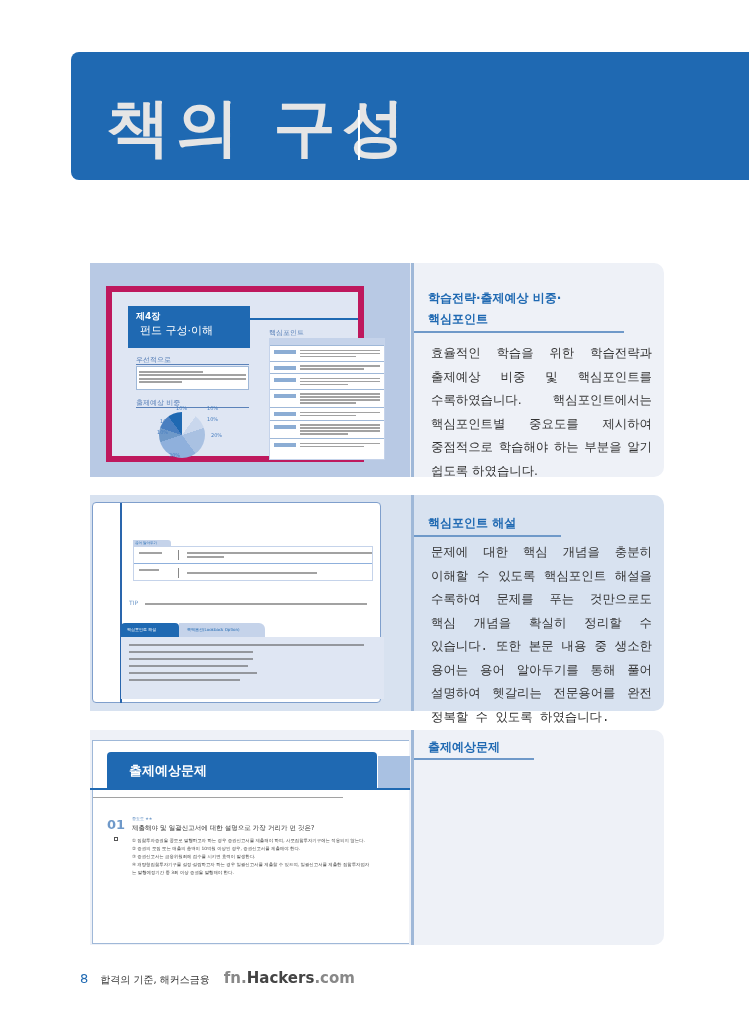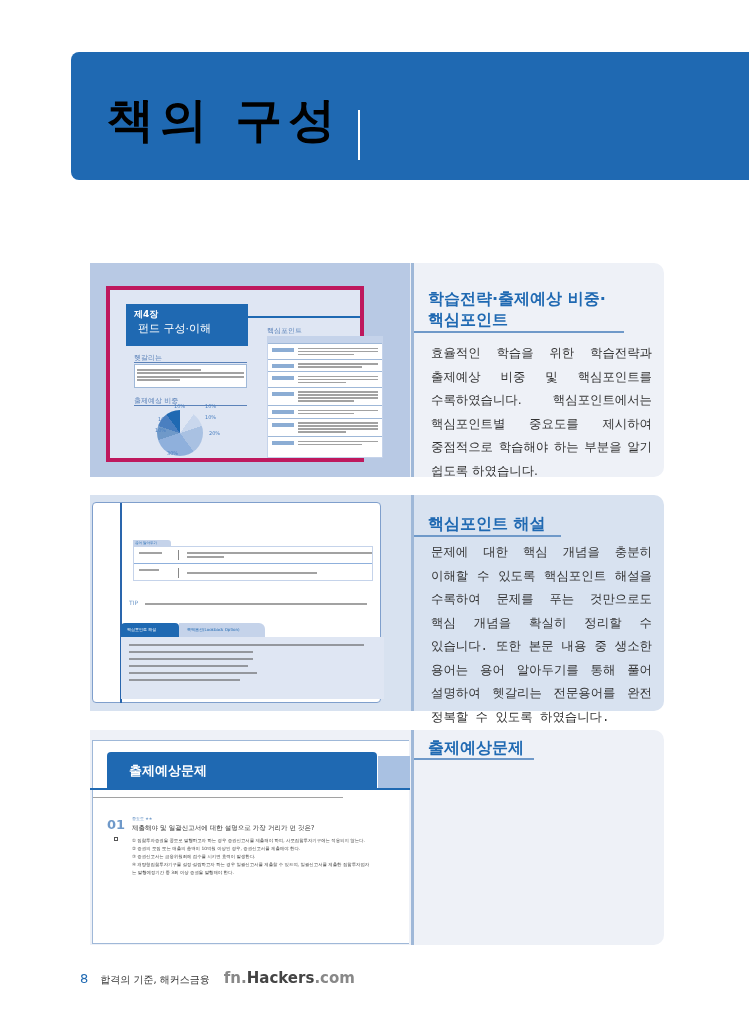--- a/index.html
+++ b/index.html
@@ -5,53 +5,53 @@
   * { box-sizing: border-box; margin: 0; padding: 0; }
   html, body { width: 749px; height: 1024px; background: #ffffff; overflow: hidden; }
   body { position: relative; font-family: "DejaVu Sans", "Liberation Sans", sans-serif; color: #333; }
 
   
   .banner {
     position: absolute; left: 71px; top: 52px; width: 678px; height: 128px;
     background: #1f69b2; border-radius: 8px 0 0 8px;
   }
   .banner-title {
-    position: absolute; left: 36px; top: 44px; font-size: 47px; font-weight: bold;
-    color: #000000; letter-spacing: 6px; line-height: 1;
+    position: absolute; left: 36px; top: 44px; font-size: 63px; font-weight: bold;
+    color: #e5e5e5; letter-spacing: 6px; line-height: 1;
   }
   .banner-divider {
     position: absolute; left: 287px; top: 58px; width: 2px; height: 50px; background: #ffffff;
   }
   .banner-sub {
     position: absolute; left: 296px; top: 94px; color: #ffffff; white-space: nowrap; line-height: 1;
   }
   .banner-sub .s1 { font-size: 9px; }
   .banner-sub .s2 { font-size: 12px; font-weight: bold; margin: 0 2px; }
   .banner-sub .s3 { font-size: 9px; }
 
   
   .section { position: absolute; left: 90px; width: 574px; border-radius: 10px; }
   .sec1 { top: 263px; height: 214px; background: #eef1f7; }
   .sec2 { top: 495px; height: 216px; background: #d8e2f0; }
   .sec3 { top: 730px; height: 215px; background: #eef1f7; }
 
   .preview { position: absolute; left: 0; top: 0; width: 320px; height: 100%; overflow: hidden; }
   .desc { position: absolute; left: 321px; top: 0; right: 0; height: 100%; border-left: 3px solid #9fb8d8; }
   .desc-title {
-    position: absolute; left: 14px; font-size: 16px; font-weight: bold; color: #1f69b2; line-height: 21px;
+    position: absolute; left: 14px; font-size: 12px; font-weight: bold; color: #1f69b2; line-height: 21px;
   }
   .desc-underline { position: absolute; left: 0; height: 2px; background: #6f99c9; }
   .desc-body {
     position: absolute; left: 17px; right: 12px; font-size: 12.4px; line-height: 23.5px; color: #333;
     text-align: justify; word-break: keep-all;
   }
 
   
   .p1-frame { position: absolute; left: 0; top: 0; width: 320px; height: 214px; background: #b8c9e4; }
-  .p1-page { position: absolute; left: 16px; top: 23px; width: 258px; height: 176px; background: #dfe6f3; border: 4px solid #be185d; padding-left: 32px; }
+  .p1-page { position: absolute; left: 16px; top: 23px; width: 258px; height: 176px; background: #dfe6f3; border: 6px solid #be185d; padding-left: 32px; }
   .p1-chapter { position: absolute; left: 16px; top: 14px; width: 122px; height: 42px; background: #1f69b2; color: #fff; padding: 4px 8px; }
   .p1-chapter .c1 { font-size: 9px; font-weight: bold; }
   .p1-chapter .c2 { font-size: 11px; margin-left: 4px; }
   .p1-topline { position: absolute; left: 138px; top: 26px; right: 0; height: 2px; background: #1f69b2; }
   .p1-h { position: absolute; font-size: 7px; color: #5b82b9; }
   .p1-hl { position: absolute; height: 1px; background: #5b82b9; }
   .p1-strategy { position: absolute; left: 24px; top: 74px; width: 113px; height: 24px; background: #fff; border: 1px solid #9fb8d8; padding: 2px; }
   .line { height: 2px; background: #555; margin: 1.5px 0; opacity: .55; }
   .p1-pie { position: absolute; left: 47px; top: 120px; width: 46px; height: 46px; border-radius: 50%;
     background: conic-gradient(#dfe6f3 0 10%, #c9d7ed 10% 20%, #a9c1e2 20% 40%, #8fb0dc 40% 70%, #6f99c9 70% 80%, #4a7fc0 80% 90%, #1f69b2 90% 100%); }
@@ -111,21 +111,21 @@
 
 <div class="section sec1">
   <div class="preview">
     <div class="p1-frame">
       <div class="p1-page">
         <div class="p1-chapter">
           <div class="c1">제4장</div>
           <div class="c2">펀드 구성·이해</div>
         </div>
         <div class="p1-topline"></div>
-        <div class="p1-h" style="left:24px;top:63px;">헷갈리는</div>
+        <div class="p1-h" style="left:24px;top:63px;">우선적으로</div>
         <div class="p1-hl" style="left:24px;top:72px;width:113px;"></div>
         <div class="p1-strategy">
           <div class="line" style="width:60%"></div>
             <div class="line"></div>
             <div class="line"></div>
             <div class="line" style="width:40%"></div>
         </div>
         <div class="p1-h" style="left:24px;top:106px;">출제예상 비중</div>
         <div class="p1-hl" style="left:24px;top:115px;width:113px;"></div>
         <div class="p1-pie"></div>

